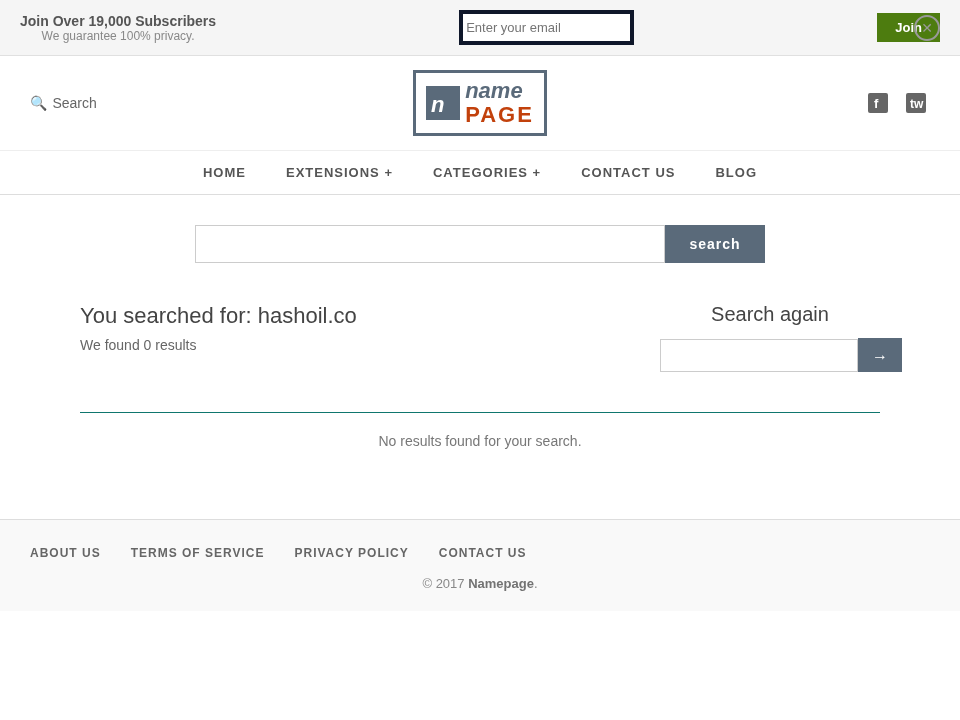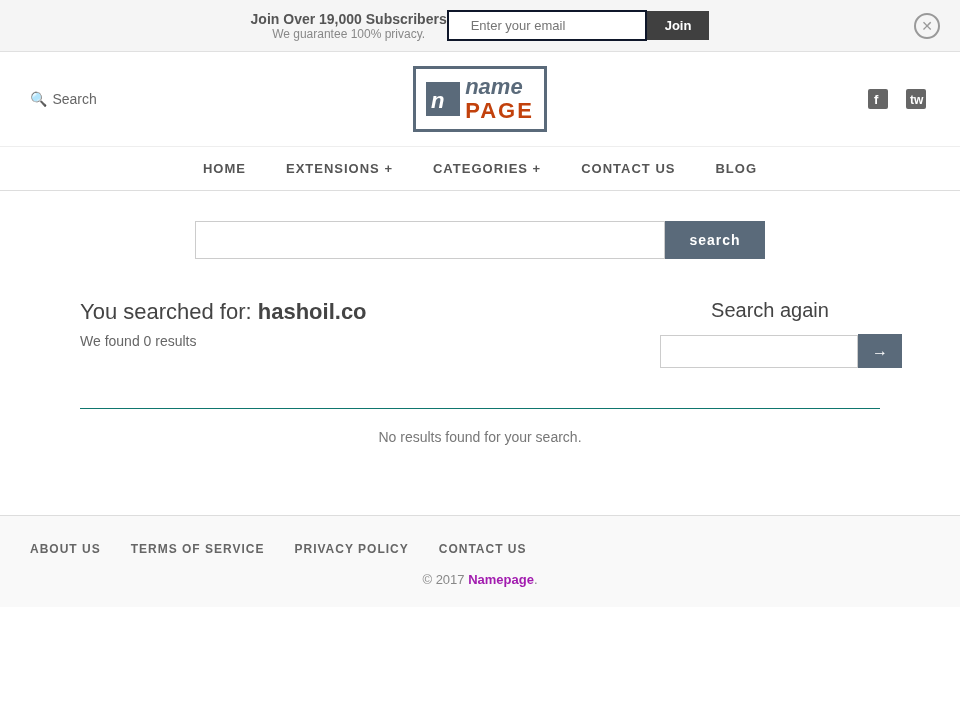--- a/index.html
+++ b/index.html
@@ -12,45 +12,46 @@
       min-height: 720px;
     }
 
     
     #top-banner {
       background: #f5f5f5;
       border-bottom: 1px solid #e0e0e0;
       padding: 10px 20px;
       display: flex;
       align-items: center;
-      justify-content: center;
+      justify-content: space-between;
+      gap: 20px;
       position: relative;
     }
     #banner-text-block {
       text-align: center;
     }
     #banner-headline {
       font-size: 14px;
       font-weight: bold;
       color: #555;
     }
     #banner-subtext {
       font-size: 12px;
       color: #888;
     }
     #banner-email-input {
-      border: 2px solid #0f172a;
-      padding: 6px 22px;
-      font-size: 13px;
-      width: 200px;
+      border: 4px solid #0f172a;
+      padding: 6px 3px;
+      font-size: 13px;
+      width: 175px;
       color: #999;
       outline: none;
     }
     #banner-join-btn {
-      background: #404040;
+      background: #4d7c0f;
       color: #fff;
       border: none;
       padding: 7px 18px;
       font-size: 13px;
       cursor: pointer;
       font-weight: bold;
     }
     #banner-close-btn {
       position: absolute;
       right: 20px;
@@ -208,21 +209,21 @@
     #results-left {
       flex: 1;
     }
     #you-searched-text {
       font-size: 22px;
       font-weight: normal;
       color: #444;
       margin-bottom: 8px;
     }
     #you-searched-text strong {
-      font-weight: bold;
+      font-weight: normal;
     }
     #results-count {
       font-size: 14px;
       color: #666;
     }
     #search-again-box {
       width: 220px;
       text-align: right;
     }
     #search-again-title {
@@ -281,21 +282,21 @@
       text-transform: uppercase;
       cursor: pointer;
       font-weight: bold;
     }
     #footer-copyright {
       text-align: center;
       font-size: 13px;
       color: #888;
     }
     #footer-copyright a {
-      color: #a21caf;
+      color: #737373;
       font-weight: bold;
       text-decoration: none;
     }
   </style>
 </head>
 <body>
 
 <div id="top-banner">
   <div id="banner-text-block">
     <div id="banner-headline">Join Over 19,000 Subscribers</div>

